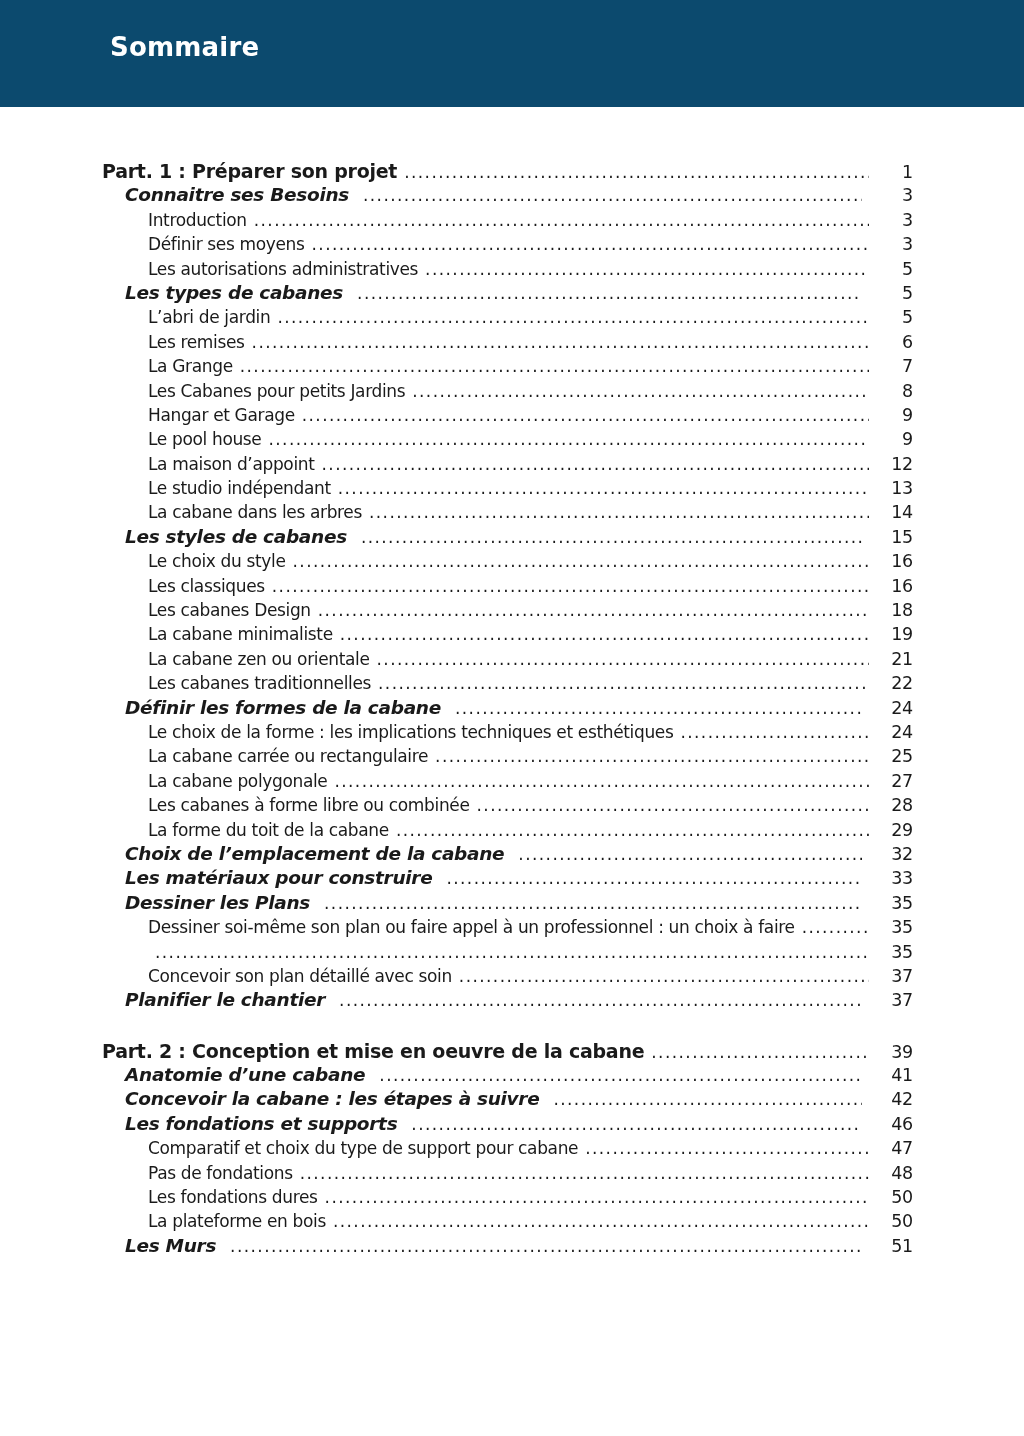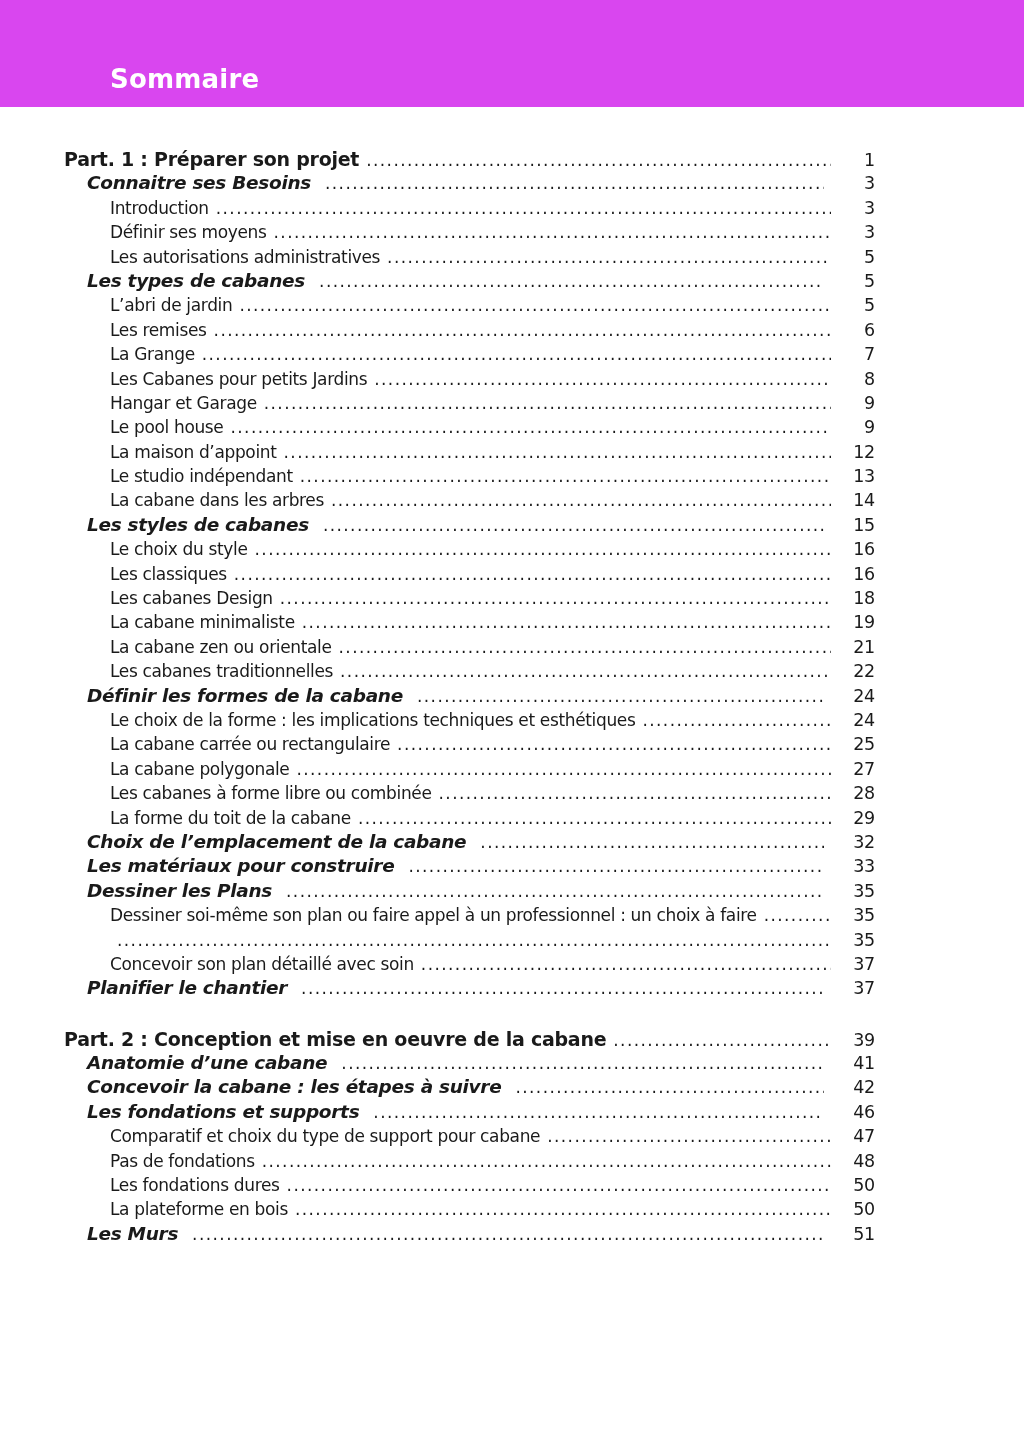--- a/index.html
+++ b/index.html
@@ -7,36 +7,36 @@
     width: 1024px;
     height: 1436px;
     background: #ffffff;
     font-family: "DejaVu Sans", "Liberation Sans", sans-serif;
     color: #1a1a1a;
     overflow: hidden;
   }
   .banner {
     width: 100%;
     height: 107px;
-    background: #d946ef;
+    background: #0c4a6e;
     display: flex;
-    align-items: flex-end;
+    align-items: center;
     box-sizing: border-box;
   }
   .banner h1 {
     margin: 0 0 13px 110px;
     color: #ffffff;
     font-size: 26px;
     font-weight: 700;
     letter-spacing: 0.2px;
   }
   .toc {
-    margin-left: 64px;
+    margin-left: 102px;
     width: 811px;
-    padding-top: 40px;
+    padding-top: 52px;
     box-sizing: border-box;
   }
   .toc-row {
     display: flex;
     align-items: baseline;
     height: 24.4px;
     line-height: 24.4px;
     overflow: hidden;
     white-space: nowrap;
   }

